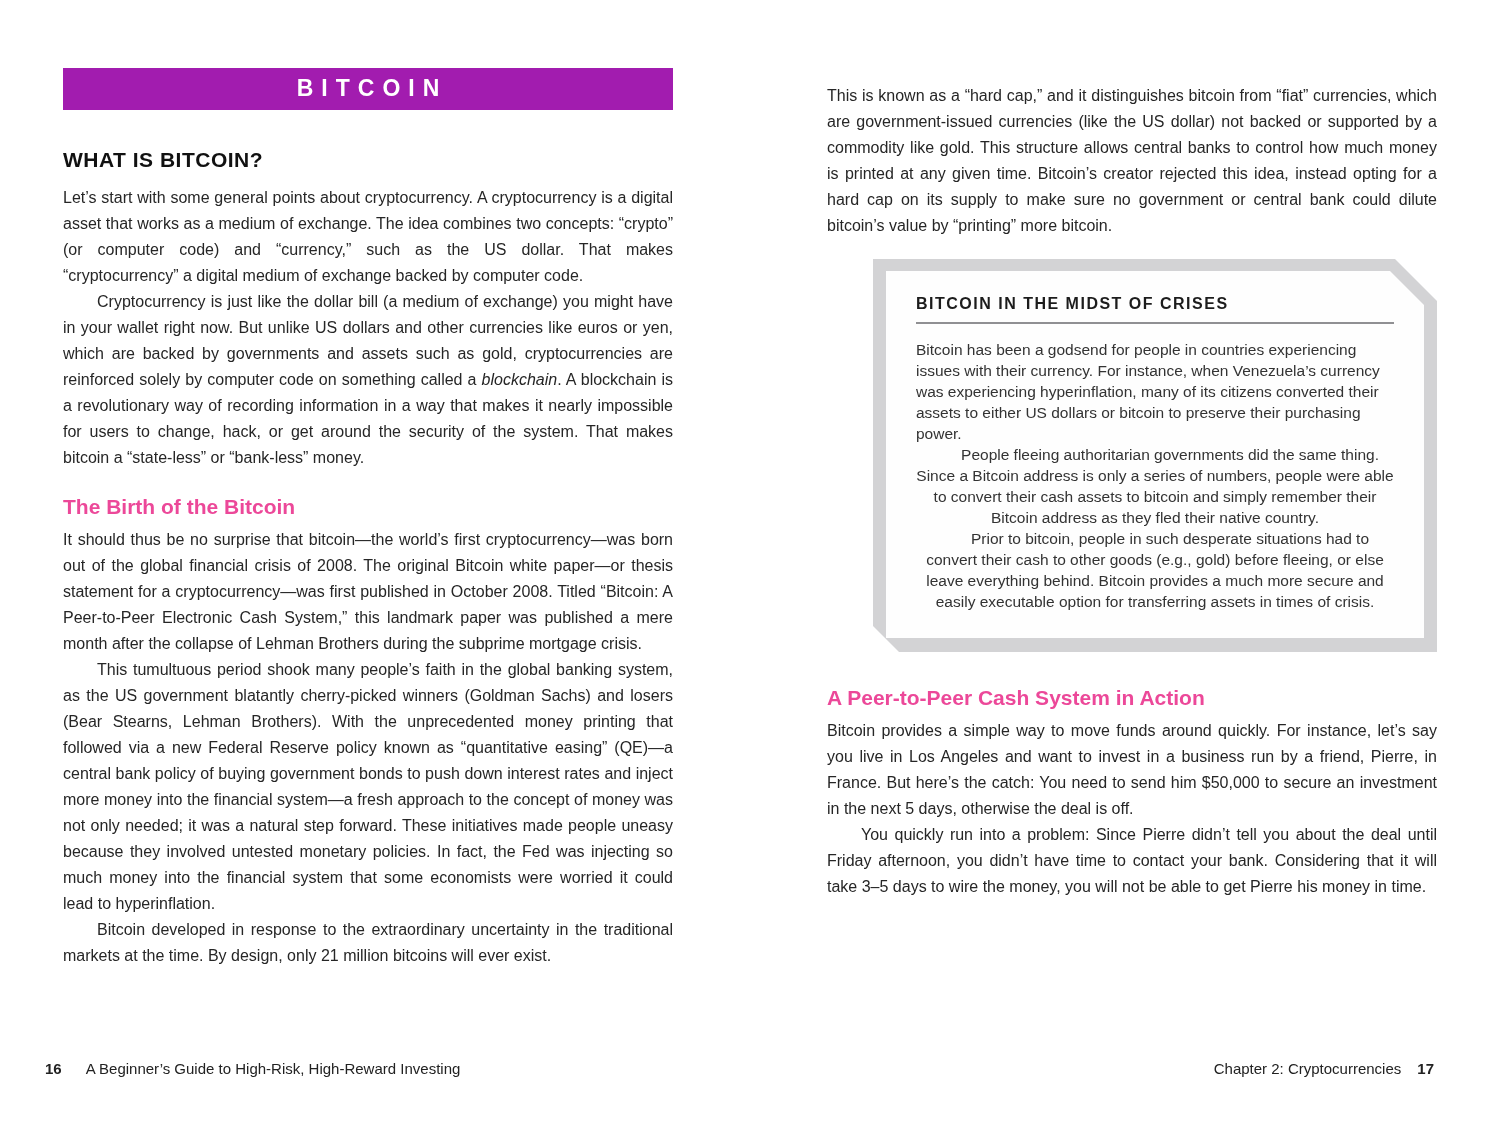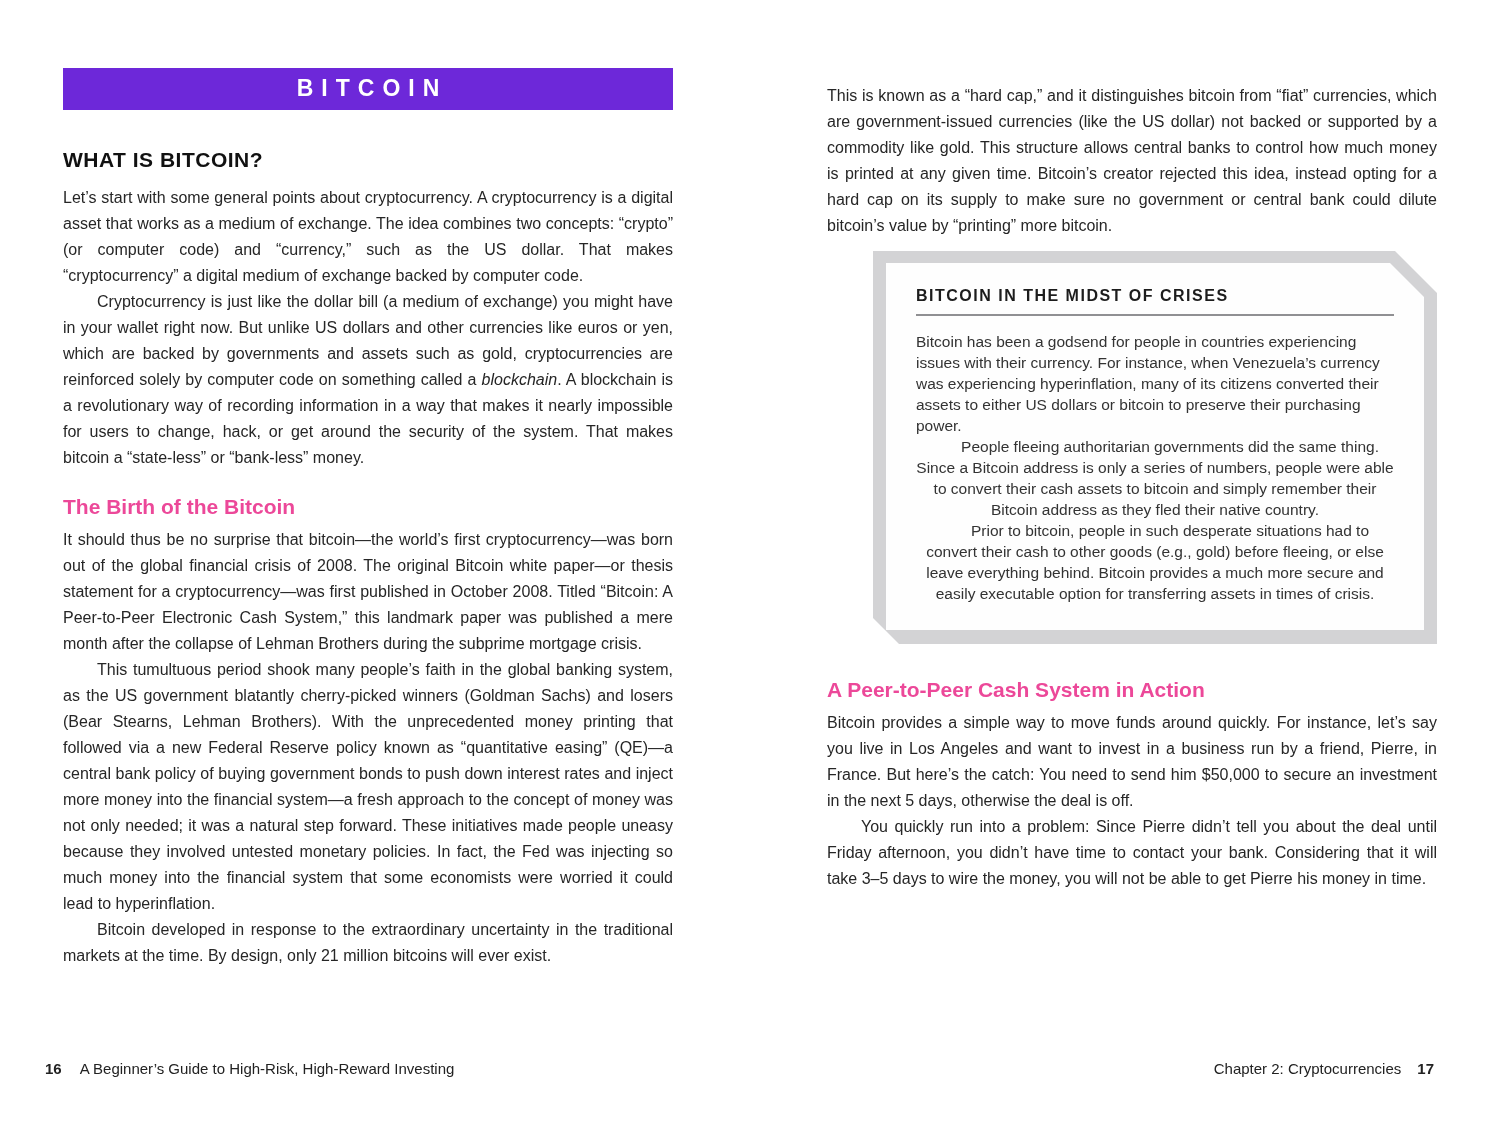--- a/index.html
+++ b/index.html
@@ -9,21 +9,21 @@
     font-family: "Liberation Sans", sans-serif;
     color: #262626;
     position: relative;
     overflow: hidden;
   }
   .page { position: absolute; width: 610px; }
   .page-left  { left: 63px;  top: 68px; }
   .page-right { left: 827px; top: 83px; }
 
   .banner {
-    background: #6d28d9;
+    background: #a21caf;
     color: #ffffff;
     text-align: center;
     font-weight: bold;
     font-size: 23px;
     letter-spacing: 8px;
     padding: 7px 0 8px 8px;
     margin-bottom: 38px;
   }
 
   h2.section-heading {
@@ -38,21 +38,21 @@
   .body-text p {
     margin: 0;
     font-size: 16px;
     line-height: 26px;
     text-align: justify;
   }
   .body-text p.indent { text-indent: 34px; }
   .body-text i { font-style: italic; }
 
   
-  .callout { margin: 12px 0 34px 6px; padding-left: 40px; }
+  .callout { margin: 20px 0 34px 6px; padding-left: 40px; }
   .callout-outer {
     background: #d3d3d5;
     clip-path: polygon(0 0, calc(100% - 42px) 0, 100% 42px, 100% 100%, 26px 100%, 0 calc(100% - 26px));
     padding: 12px 13px 14px 13px;
   }
   .callout-inner {
     background: #fefefe;
     clip-path: polygon(0 0, calc(100% - 34px) 0, 100% 34px, 100% 100%, 0 100%);
     padding: 24px 30px 26px 30px;
   }
@@ -75,21 +75,21 @@
 
   .footer {
     position: absolute;
     top: 1060px;
     font-size: 15px;
     color: #222222;
   }
   .footer-left  { left: 45px; }
   .footer-right { right: 66px; text-align: left; }
   .page-num { font-weight: bold; }
-  .footer-left .page-num  { margin-right: 18px; }
+  .footer-left .page-num  { margin-right: 24px; }
   .footer-right .page-num { margin-left: 16px; }
 </style>
 </head>
 <body>
 
 <div class="page page-left">
   <div class="banner">
     <span>BITCOIN</span>
   </div>
 

